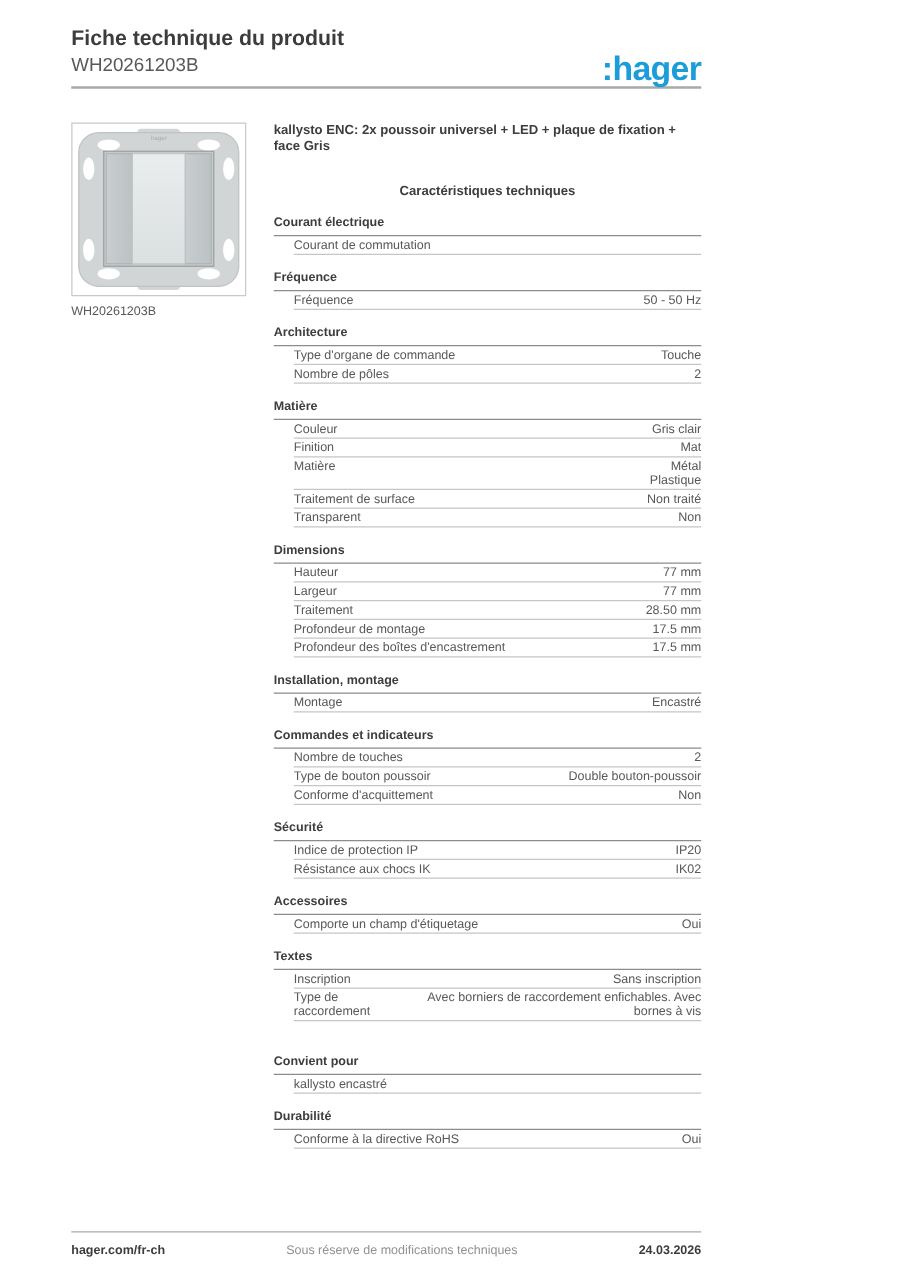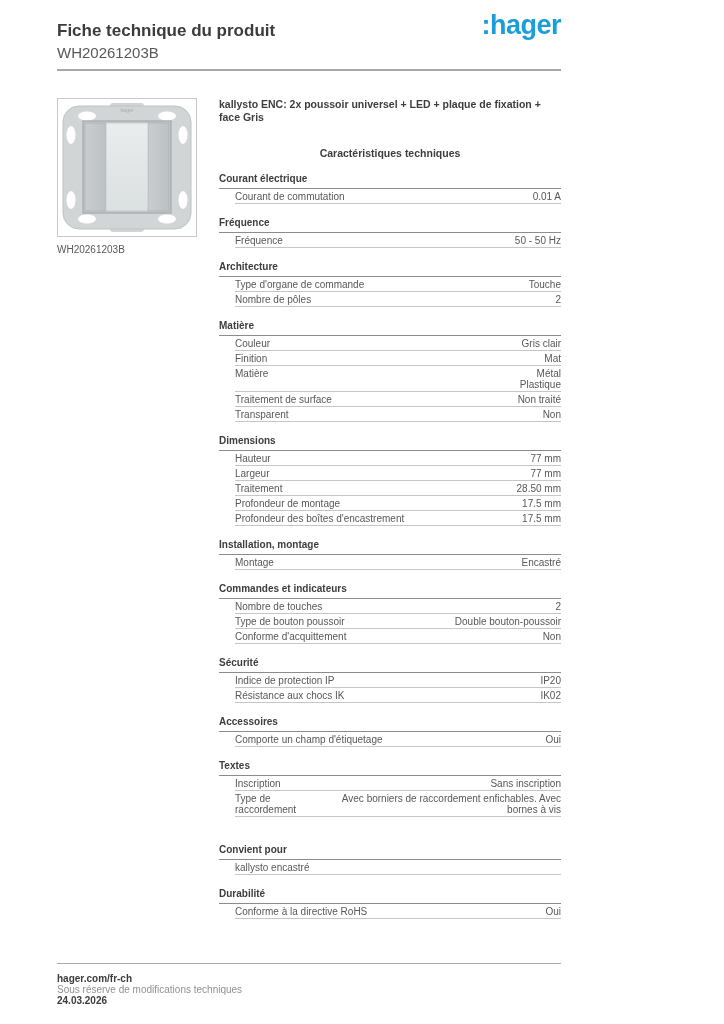--- a/index.html
+++ b/index.html
@@ -26,21 +26,21 @@
     color: #3c3c3e;
   }
   .product-ref {
     font-size: 15px;
     line-height: 19px;
     color: #59595b;
     margin-top: 2px;
   }
   .logo {
     position: absolute;
-    top: 10px;
+    top: 40px;
     right: 54px;
     font-size: 27px;
     font-weight: bold;
     letter-spacing: -0.5px;
     color: #1b9dd9;
   }
   .header-divider {
     margin: 7px 54px 0 57px;
     height: 2px;
     background: #a9a9a9;
@@ -119,21 +119,20 @@
     right: 54px;
     bottom: 18px;
   }
   .footer-divider { height: 1px; background: #aaaaaa; }
   .footer-row {
     margin-top: 9px;
     display: flex;
     justify-content: space-between;
     align-items: flex-start;
     font-size: 10px;
-    flex-direction: column;
   }
   .footer-left  { font-weight: bold; color: #3c3c3e; }
   .footer-center{ color: #919193; }
   .footer-right { font-weight: bold; color: #3c3c3e; }
 </style>
 </head>
 <body>
 
 <div class="page">
 
@@ -187,21 +186,20 @@
 
     <div class="right-col">
       <div class="product-title">kallysto ENC: 2x poussoir universel + LED + plaque de fixation + face Gris</div>
       <div class="char-heading">Caractéristiques techniques</div>
       <div id="sections">
   <div class="spec-section">
     <div class="spec-title">Courant électrique</div>
     <div class="rows">
   <div class="spec-row">
     <span class="spec-label">Courant de commutation</span>
-    <span class="spec-value">0.01 A</span>
   </div>
 </div>
   </div>
 
   <div class="spec-section">
     <div class="spec-title">Fréquence</div>
     <div class="rows">
   <div class="spec-row">
     <span class="spec-label">Fréquence</span>
     <span class="spec-value">50 - 50 Hz</span>

